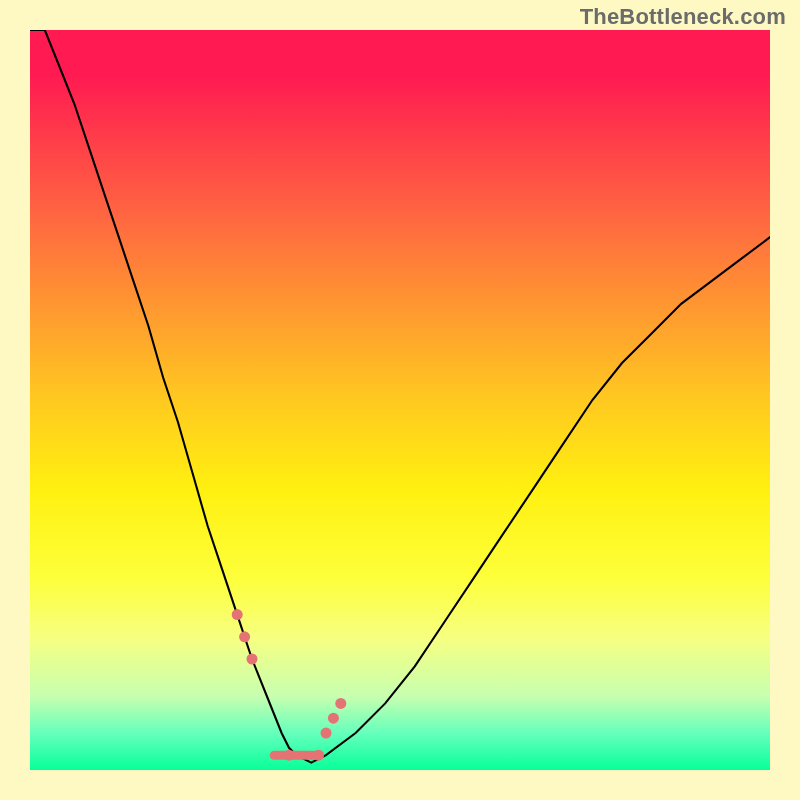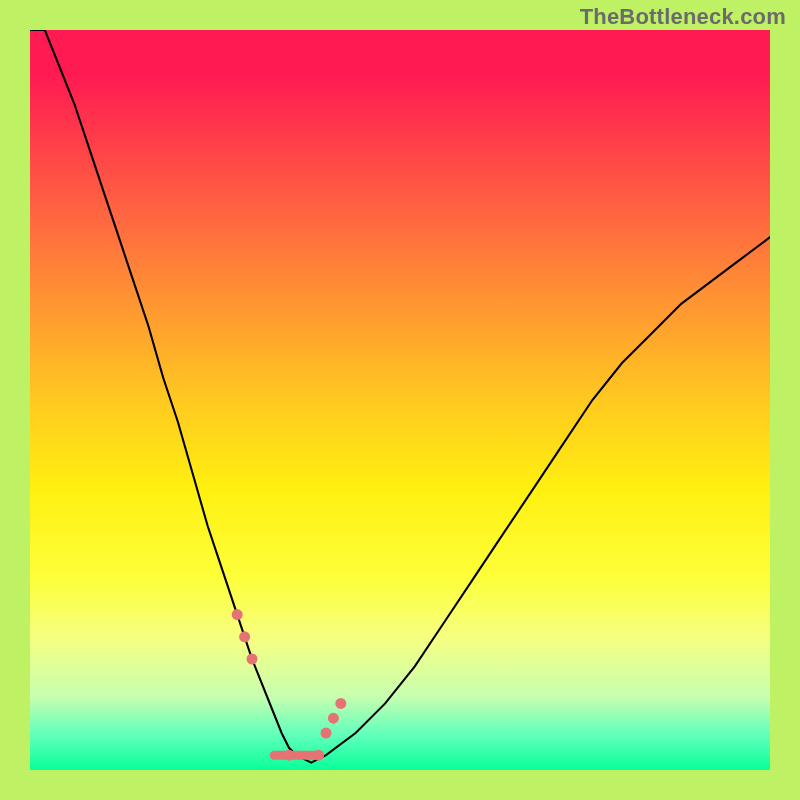--- a/index.html
+++ b/index.html
@@ -1,21 +1,21 @@
 <!DOCTYPE html>
 <html><head>
 <meta charset="utf-8">
 <style>
   * { margin: 0; padding: 0; box-sizing: border-box; }
   html, body { width: 800px; height: 800px; overflow: hidden; background: #000; }
   .stage {
     position: relative;
     width: 800px;
     height: 800px;
-    background: #bef264;
+    background: #fef9c3;
   }
   .plot-area {
     position: absolute;
     left: 30px;
     top: 30px;
     width: 740px;
     height: 740px;
     background: linear-gradient(
       to bottom,
       #ff1a52 0%,

